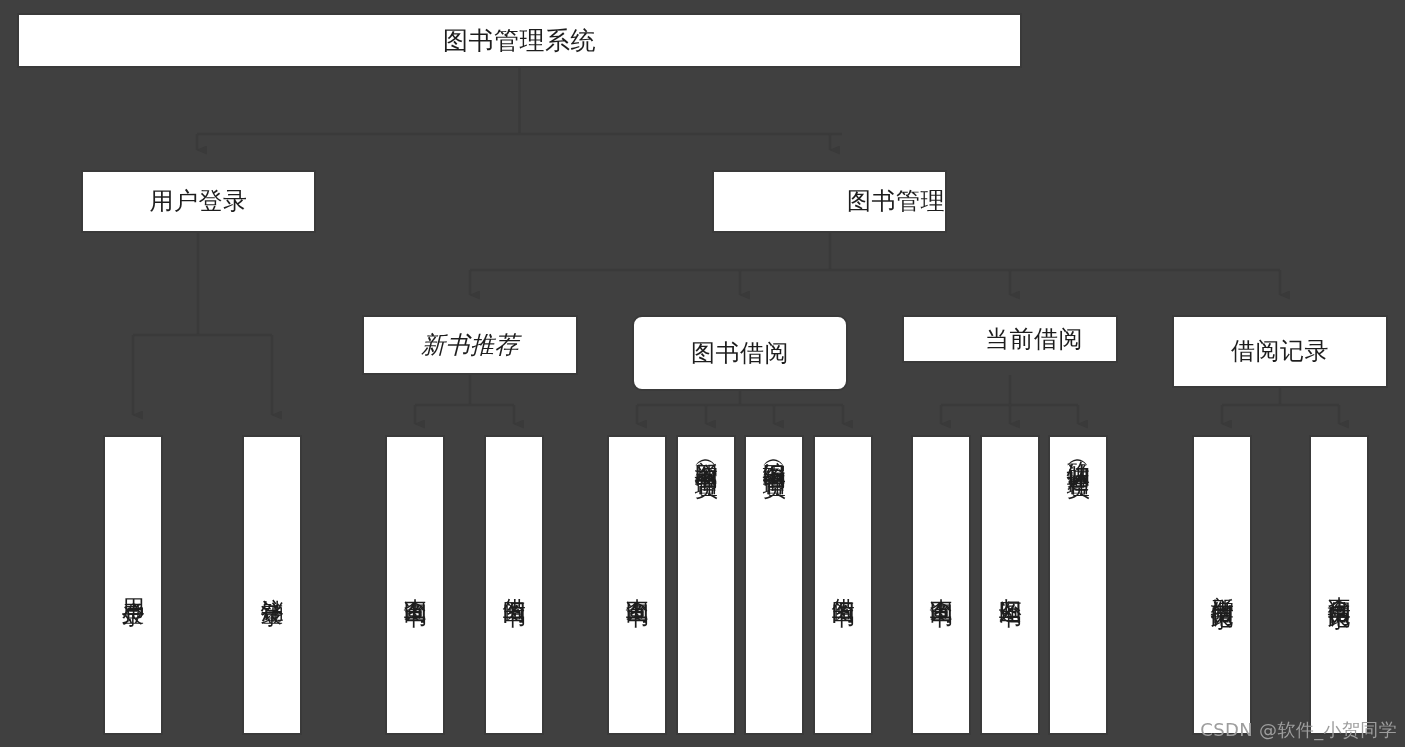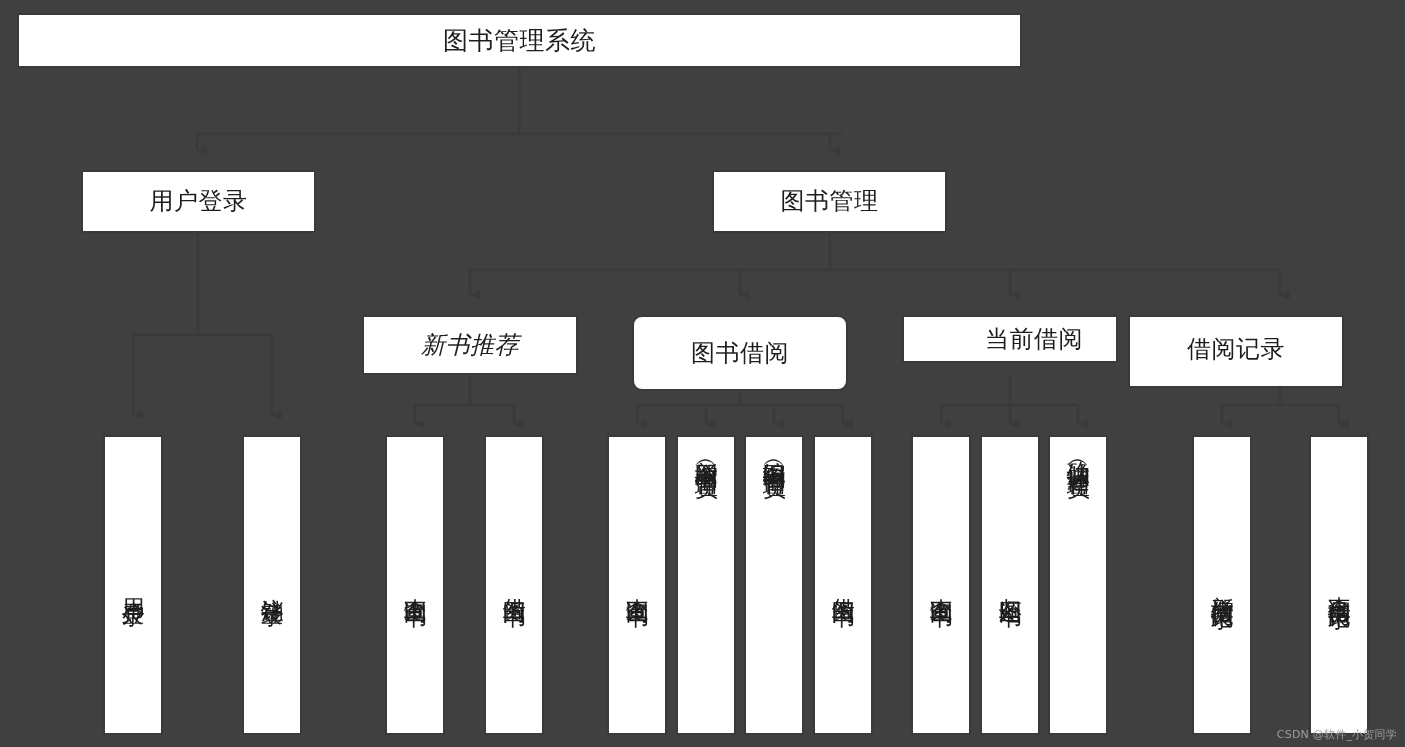--- a/index.html
+++ b/index.html
@@ -68,21 +68,21 @@
     white-space: nowrap;
   }
   .node.vert.center-text {
     align-items: center;
     padding-top: 0;
   }
   #watermark {
     position: absolute;
     right: 8px;
     bottom: 5px;
-    font-size: 11px;
+    font-size: 18px;
     color: #9d9d9d;
     letter-spacing: 0.02em;
     white-space: nowrap;
     user-select: none;
   }
 </style>
 </head>
 <body>
 
 <div id="diagram-root">
@@ -138,37 +138,37 @@
   </svg>
 
   <div class="node horiz root" style="left:17px; top:13px; width:1005px; height:55px;">
     <span class="node-label">图书管理系统</span>
   </div>
 
   <div class="node horiz" style="left:81px; top:170px; width:235px; height:63px;">
     <span class="node-label">用户登录</span>
   </div>
 
-  <div class="node horiz" style="left:712px; top:170px; width:235px; height:63px;">
+  <div class="node horiz" style="left:712px; top:170px; width:235px; height:63px;justify-content:flex-end;">
     <span class="node-label">图书管理</span>
   </div>
 
   <div class="node horiz" style="left:362px; top:315px; width:216px; height:60px;font-style:italic;">
     <span class="node-label">新书推荐</span>
   </div>
 
   <div class="node horiz" style="left:632px; top:315px; width:216px; height:76px;border-radius:10px;">
     <span class="node-label">图书借阅</span>
   </div>
 
   <div class="node horiz" style="left:902px; top:315px; width:216px; height:48px;padding-left:48px;">
     <span class="node-label">当前借阅</span>
   </div>
 
-  <div class="node horiz" style="left:1128px; top:315px; width:216px; height:73px;font-family:Liberation Mono, monospace;">
+  <div class="node horiz" style="left:1172px; top:315px; width:216px; height:73px;">
     <span class="node-label">借阅记录</span>
   </div>
 
   <div class="node vert center-text" style="left:103px; top:435px; width:60px; height:300px;">
     <span class="node-label">用户登录</span>
   </div>
 
   <div class="node vert center-text" style="left:242px; top:435px; width:60px; height:300px;">
     <span class="node-label">注销登录</span>
   </div>

